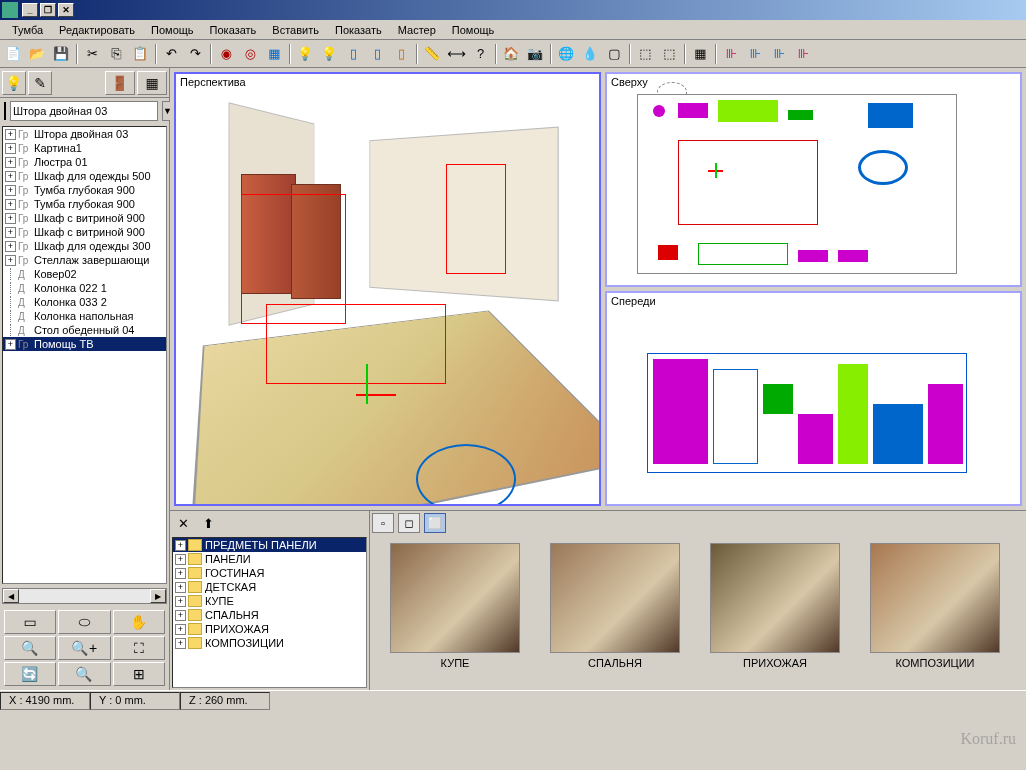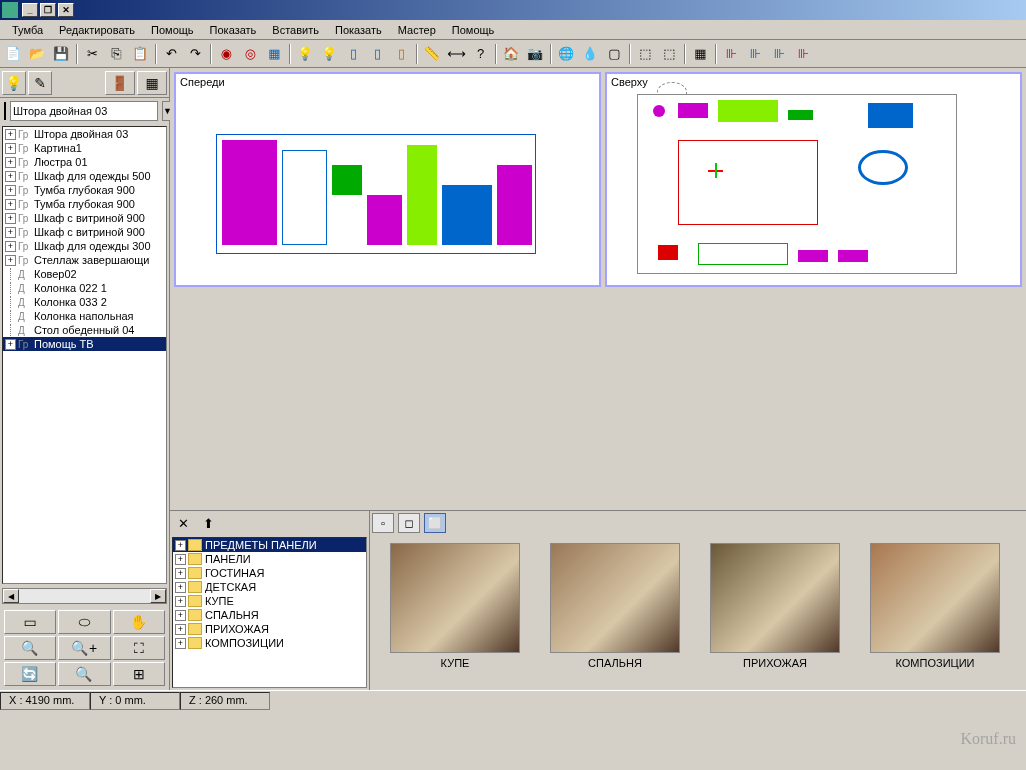--- a/index.html
+++ b/index.html
@@ -265,32 +265,35 @@
       <div class="nav-btn">🔍+</div>
       <div class="nav-btn">⛶</div>
       <div class="nav-btn">🔄</div>
       <div class="nav-btn">🔍</div>
       <div class="nav-btn">⊞</div>
     </div>
   </div>
 
   <div class="viewport-area">
     <div class="viewports">
-
-      <div class="viewport">
-        <div class="vp-label">Спереди</div>
+      <div class="viewport main">
+        <div class="vp-label">Перспектива</div>
         <div class="vp-content">
-          <div class="front-view">
-            <div class="fv-item" style="left:5px;top:5px;width:55px;height:105px;background:#c0c"></div>
-            <div class="fv-item" style="left:65px;top:15px;width:45px;height:95px;border:1px solid #06c"></div>
-            <div class="fv-item" style="left:115px;top:30px;width:30px;height:30px;background:#0a0"></div>
-            <div class="fv-item" style="left:150px;top:60px;width:35px;height:50px;background:#c0c"></div>
-            <div class="fv-item" style="left:190px;top:10px;width:30px;height:100px;background:#8e0"></div>
-            <div class="fv-item" style="left:225px;top:50px;width:50px;height:60px;background:#06c"></div>
-            <div class="fv-item" style="left:280px;top:30px;width:35px;height:80px;background:#c0c"></div>
+          <div class="room3d">
+            <div class="wall-left"></div>
+            <div class="wall-back"></div>
+            <div class="floor"></div>
+            <div class="cabinet"></div>
+            <div class="cabinet2"></div>
+            <div class="redbox" style="top:90px;left:55px;width:105px;height:130px"></div>
+            <div class="redbox" style="top:200px;left:80px;width:180px;height:80px"></div>
+            <div class="redbox" style="top:60px;left:260px;width:60px;height:110px"></div>
+            <div class="gizmo"></div>
+            <div style="position:absolute;top:340px;left:230px;width:100px;height:70px;border:2px solid #06c;border-radius:50%"></div>
+            <div style="position:absolute;top:400px;left:150px;width:40px;height:50px;background:#2a5;border-radius:40% 40% 10% 10%"></div>
           </div>
         </div>
       </div>
 
       <div class="viewport">
         <div class="vp-label">Сверху</div>
         <div class="vp-content">
           <div style="position:absolute;top:8px;left:50px;width:30px;height:20px;border:1px dashed #888;border-radius:50% 50% 0 0"></div>
           <div class="top-view">
             <div style="position:absolute;left:15px;top:10px;width:12px;height:12px;background:#c0c;border-radius:50%"></div>
@@ -302,20 +305,35 @@
             <div style="position:absolute;left:70px;top:75px;width:15px;height:2px;background:#f00"></div>
             <div style="position:absolute;left:77px;top:68px;width:2px;height:15px;background:#0c0"></div>
             <div style="position:absolute;left:220px;top:55px;width:50px;height:35px;border:3px solid #06c;border-radius:50%"></div>
             <div style="position:absolute;left:20px;top:150px;width:20px;height:15px;background:#d00"></div>
             <div style="position:absolute;left:60px;top:148px;width:90px;height:22px;border:1px solid #0a0"></div>
             <div style="position:absolute;left:160px;top:155px;width:30px;height:12px;background:#c0c"></div>
             <div style="position:absolute;left:200px;top:155px;width:30px;height:12px;background:#c0c"></div>
           </div>
         </div>
       </div>
+
+      <div class="viewport">
+        <div class="vp-label">Спереди</div>
+        <div class="vp-content">
+          <div class="front-view">
+            <div class="fv-item" style="left:5px;top:5px;width:55px;height:105px;background:#c0c"></div>
+            <div class="fv-item" style="left:65px;top:15px;width:45px;height:95px;border:1px solid #06c"></div>
+            <div class="fv-item" style="left:115px;top:30px;width:30px;height:30px;background:#0a0"></div>
+            <div class="fv-item" style="left:150px;top:60px;width:35px;height:50px;background:#c0c"></div>
+            <div class="fv-item" style="left:190px;top:10px;width:30px;height:100px;background:#8e0"></div>
+            <div class="fv-item" style="left:225px;top:50px;width:50px;height:60px;background:#06c"></div>
+            <div class="fv-item" style="left:280px;top:30px;width:35px;height:80px;background:#c0c"></div>
+          </div>
+        </div>
+      </div>
     </div>
 
     <div class="bottom-panel">
       <div class="bp-left">
         <div class="bp-tabs">
           <div class="tool-btn">✕</div>
           <div class="tool-btn">⬆</div>
         </div>
         <div class="bp-tree" id="cat-tree">
             <div class="bp-tree-item sel">

